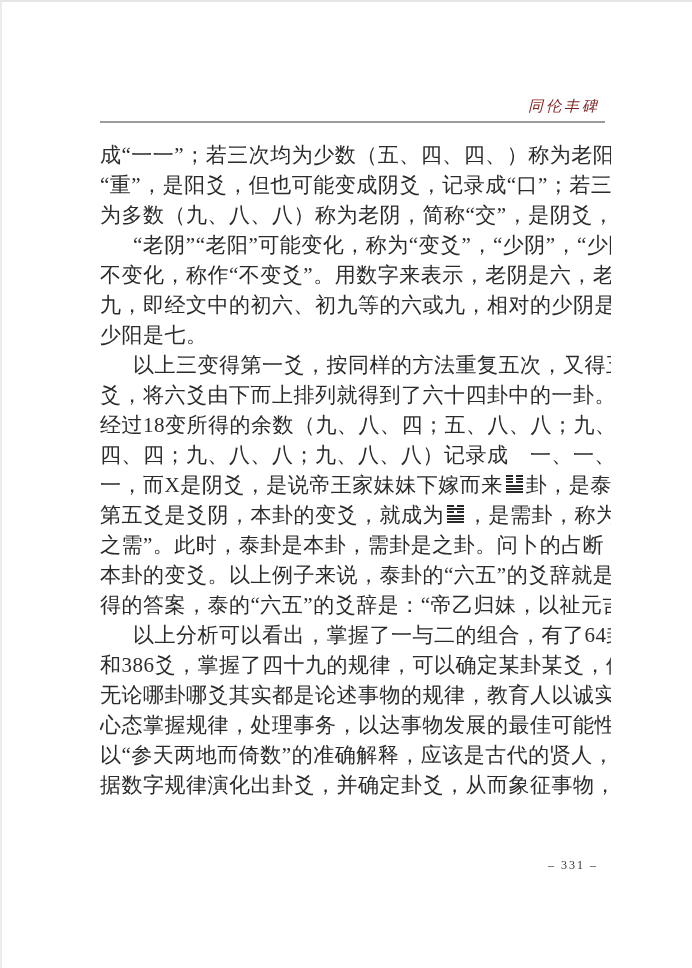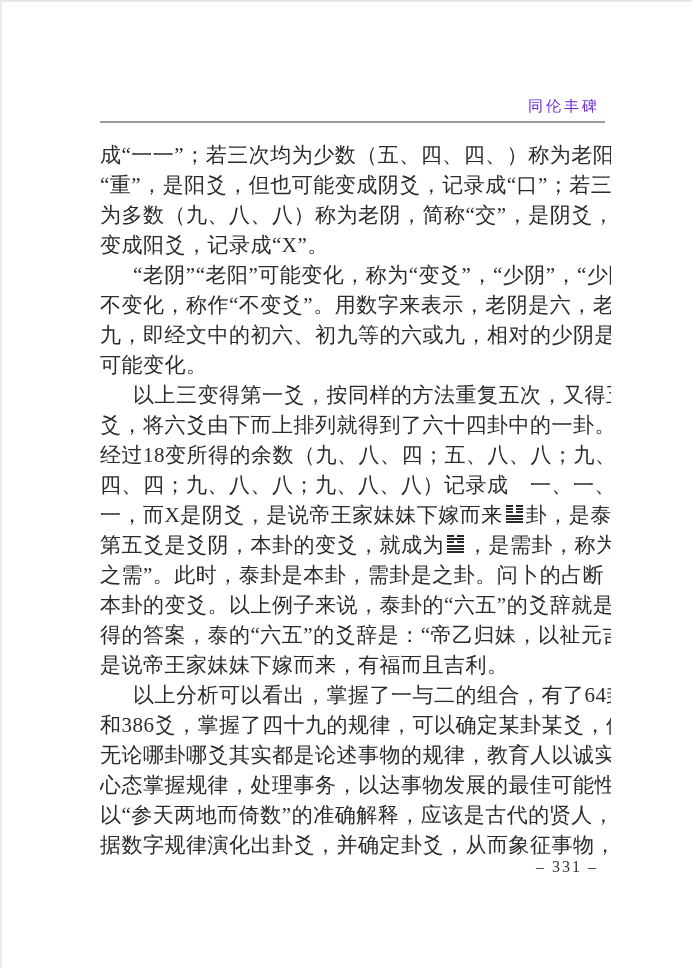--- a/index.html
+++ b/index.html
@@ -7,22 +7,23 @@
     position:relative;
     width:692px; height:968px;
     background:#ffffff;
     overflow:hidden;
     font-family:"Liberation Serif","DejaVu Serif",serif;
     color:#2b2b2b;
     box-shadow: inset 0 2px 0 #e6e6e6, inset 2px 0 0 #ececec;
   }
   .running-head {
     position:absolute; top:97px; right:92px;
+    font-style:italic;
     font-size:15px; letter-spacing:3px;
-    color:#6d28d9;
+    color:#7f1d1d;
   }
   .head-rule {
     position:absolute; top:121px; left:100px;
     width:505px; height:2px;
     background:#9c9c9c;
   }
   .body-text {
     position:absolute; top:140px; left:100px;
     width:511px;
     font-size:21px; line-height:30px;
@@ -45,59 +46,57 @@
   .hx i {
     display:block; height:2px; margin-top:1.4px;
     background:#2b2b2b;
   }
   .hx i:first-child { margin-top:0.5px; }
   .hx i.bk {
     background:linear-gradient(90deg,#2b2b2b 0 40%,transparent 40% 60%,#2b2b2b 60% 100%);
   }
   .page-number {
     position:absolute; top:858px; right:94px;
-    font-size:16px; letter-spacing:2px;
+    font-size:12px; letter-spacing:2px;
     color:#333333;
   }
 </style>
 </head>
 <body>
 
 <div class="page">
 
   <div class="running-head">同伦丰碑</div>
 
   <div class="head-rule"></div>
 
   <div class="body-text">
     <div class="line">成“一一”；若三次均为少数（五、四、四、）称为老阳，简称</div>
     <div class="line">“重”，是阳爻，但也可能变成阴爻，记录成“口”；若三次均</div>
     <div class="line">为多数（九、八、八）称为老阴，简称“交”，是阴爻，但也可能</div>
-    <div class="line short">变成阳爻，记录成“X”。</div>
     <div class="line indent">“老阴”“老阳”可能变化，称为“变爻”，“少阴”，“少阳”</div>
     <div class="line">不变化，称作“不变爻”。用数字来表示，老阴是六，老阳是</div>
     <div class="line">九，即经文中的初六、初九等的六或九，相对的少阴是八，</div>
-    <div class="line short">可能变化。</div>
+    <div class="line short">少阳是七。</div>
     <div class="line indent">以上三变得第一爻，按同样的方法重复五次，又得五</div>
     <div class="line">爻，将六爻由下而上排列就得到了六十四卦中的一卦。如</div>
     <div class="line">经过18变所得的余数（九、八、四；五、八、八；九、四、八；九、</div>
     <div class="line">四、四；九、八、八；九、八、八）记录成　一、一、一，一一、X、一</div>
 
     <div class="line">
       <span>一，而X是阴爻，是说帝王家妹妹下嫁而来</span><span class="hx" aria-label="䷊"><i class="bk"></i><i class="bk"></i><i class="bk"></i><i></i><i></i><i></i></span><span>卦，是泰卦，但因</span>
     </div>
 
     <div class="line">
       <span>第五爻是爻阴，本卦的变爻，就成为</span><span class="hx" aria-label="䷄"><i class="bk"></i><i></i><i class="bk"></i><i></i><i></i><i></i></span><span>，是需卦，称为“泰</span>
     </div>
 
     <div class="line">之需”。此时，泰卦是本卦，需卦是之卦。问卜的占断，在</div>
     <div class="line">本卦的变爻。以上例子来说，泰卦的“六五”的爻辞就是求</div>
     <div class="line">得的答案，泰的“六五”的爻辞是：“帝乙归妹，以祉元吉”，</div>
-    <div class="line short">是说帝王家妹妹下嫁而来，有福而且吉利。</div>
     <div class="line indent">以上分析可以看出，掌握了一与二的组合，有了64卦</div>
     <div class="line">和386爻，掌握了四十九的规律，可以确定某卦某爻，但是</div>
     <div class="line">无论哪卦哪爻其实都是论述事物的规律，教育人以诚实的</div>
     <div class="line">心态掌握规律，处理事务，以达事物发展的最佳可能性，所</div>
     <div class="line">以“参天两地而倚数”的准确解释，应该是古代的贤人，依</div>
     <div class="line">据数字规律演化出卦爻，并确定卦爻，从而象征事物，揭示</div>
   </div>
 
   <div class="page-number">– 331 –</div>
 

